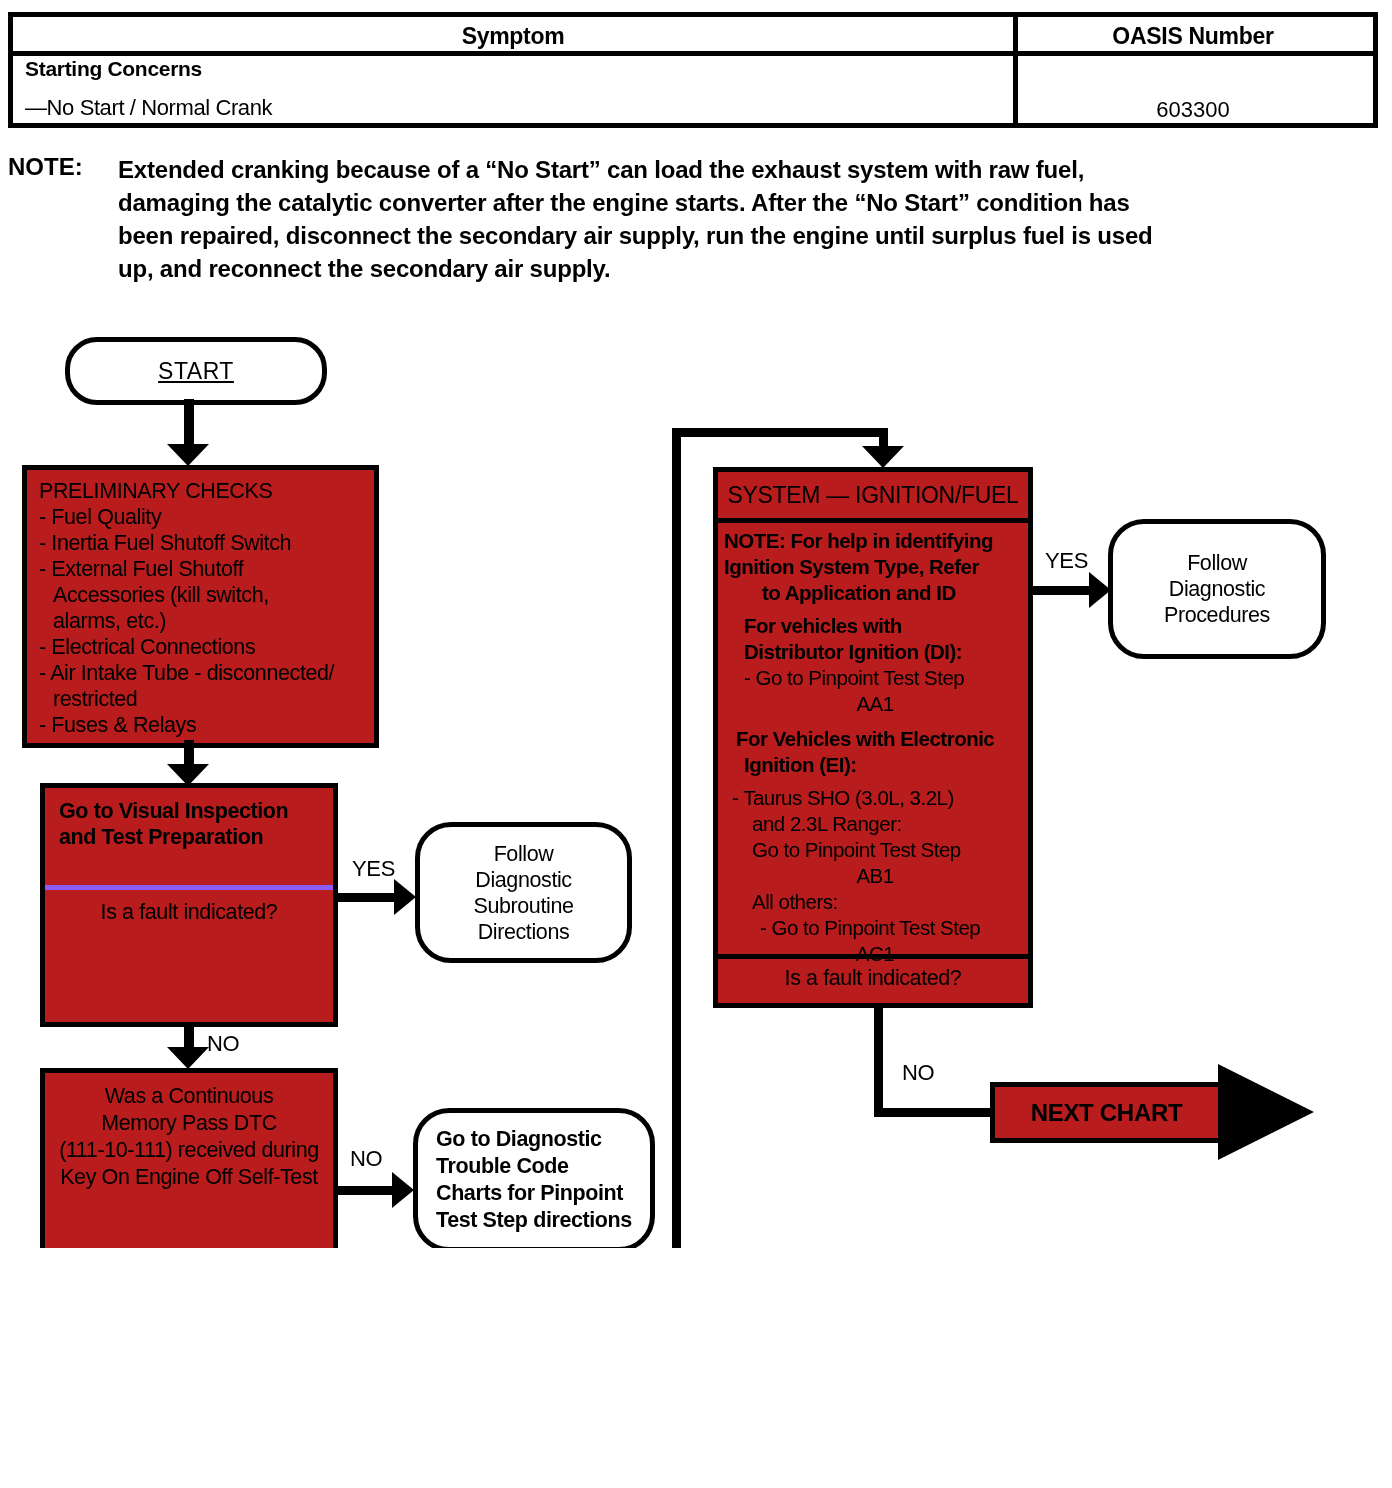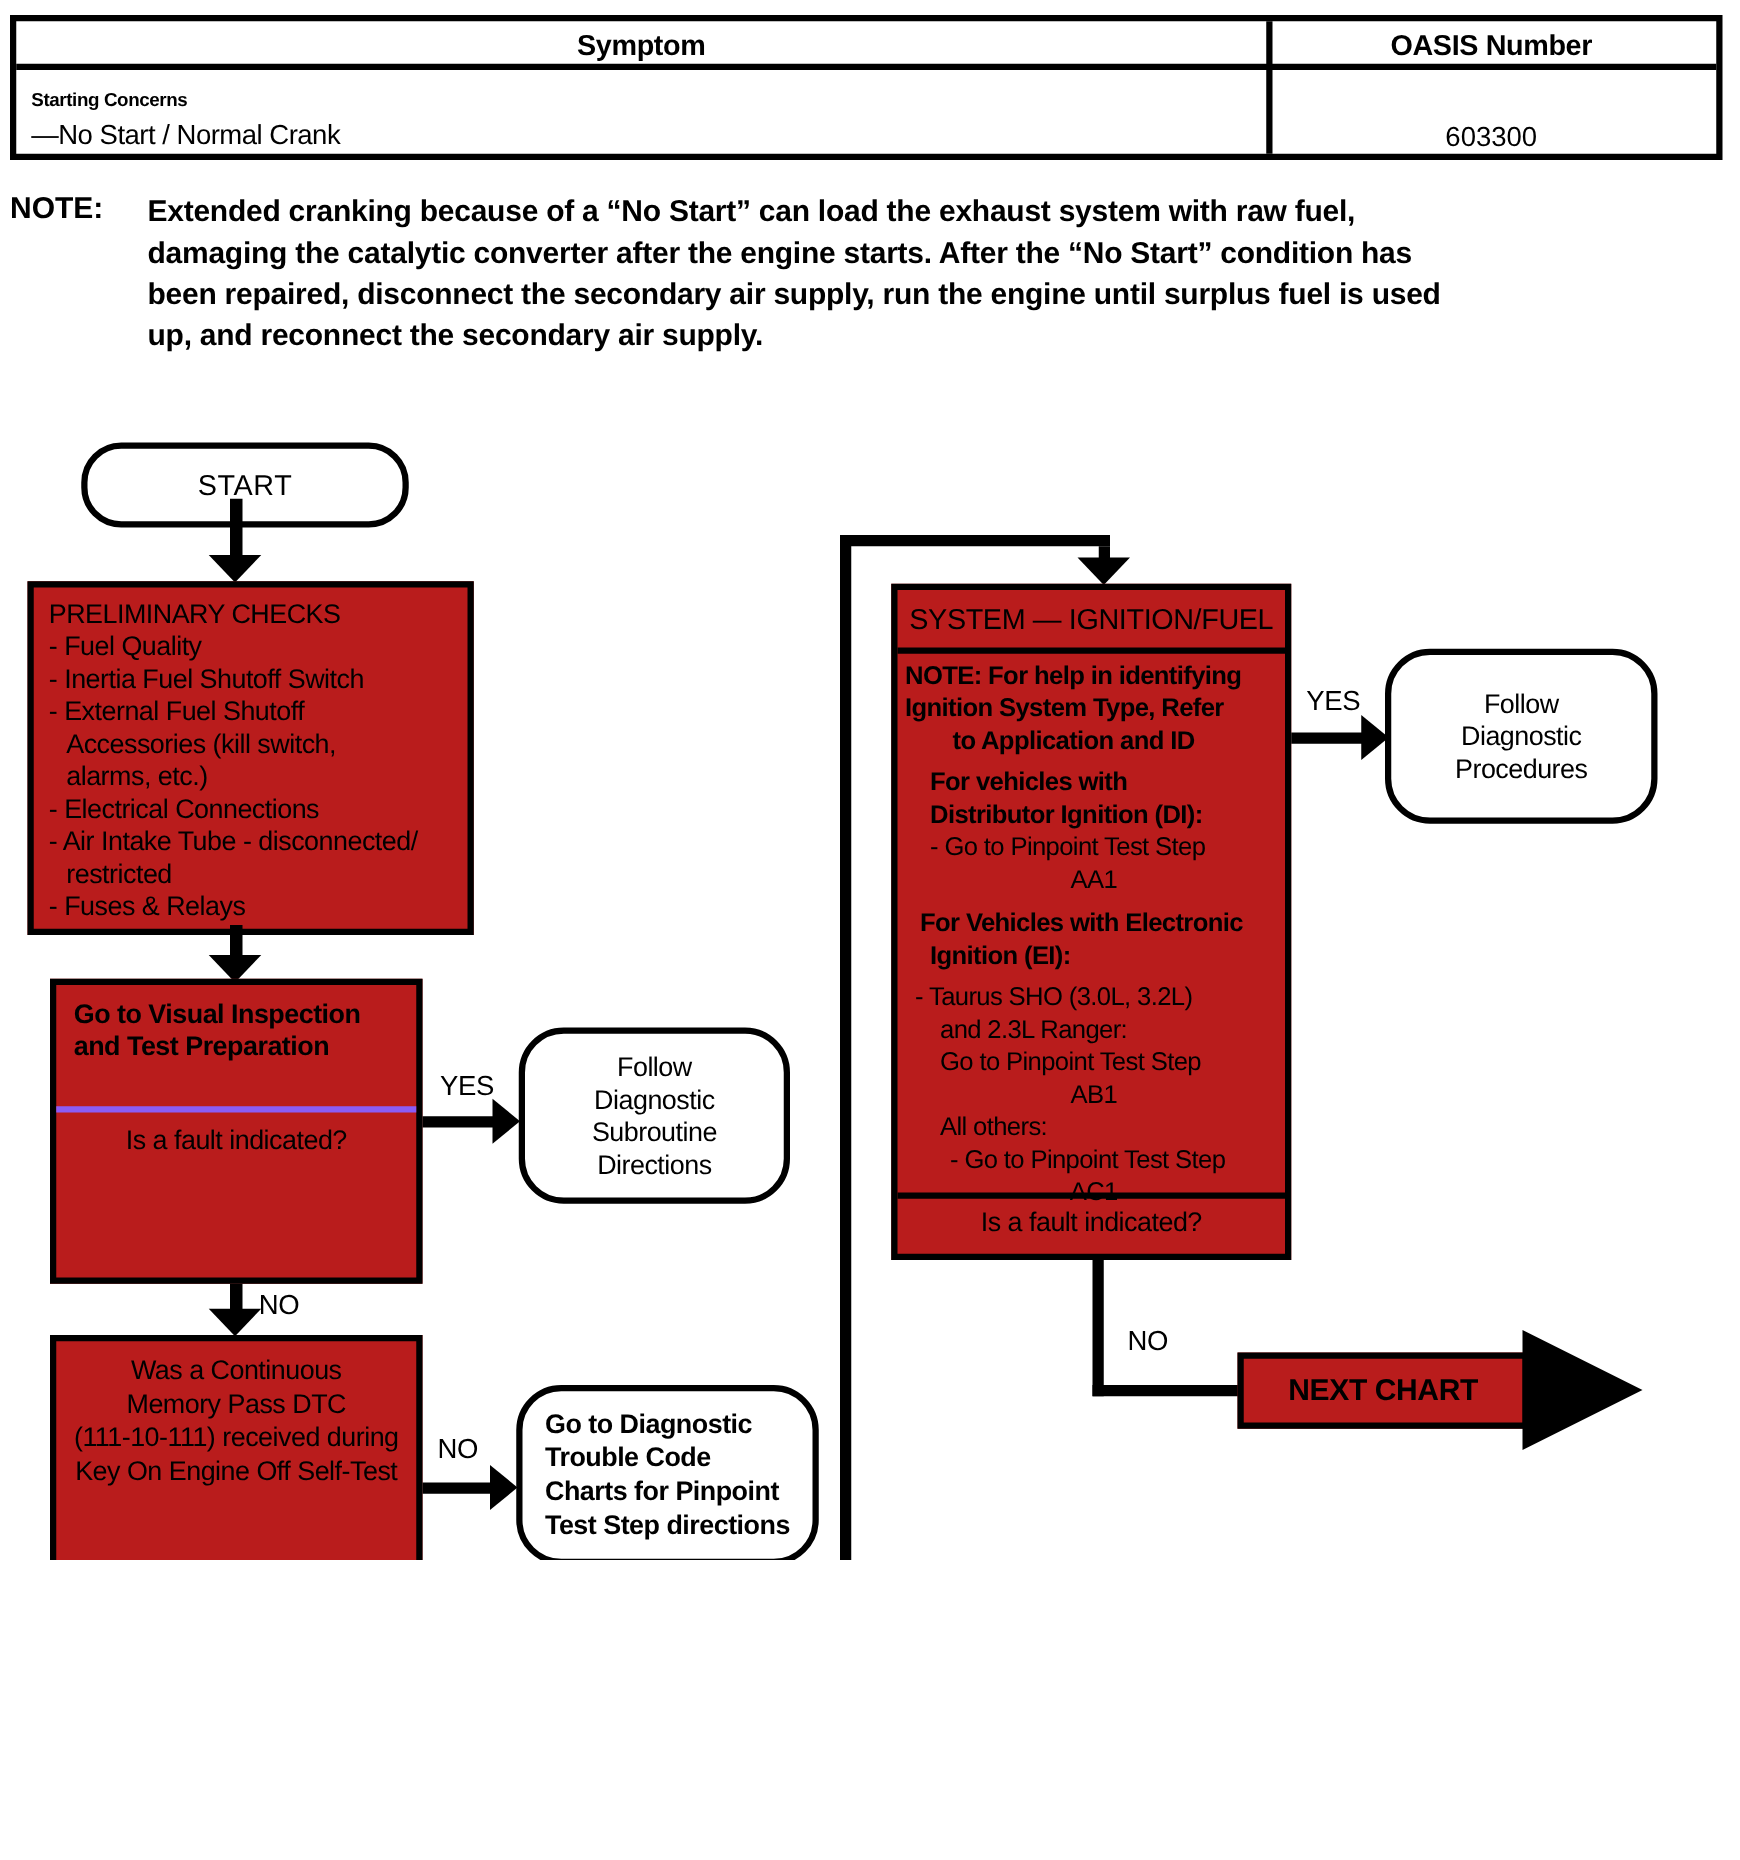--- a/index.html
+++ b/index.html
@@ -38,34 +38,34 @@
 </head>
 <body>
 
 <div id="canvas">
 
   <div class="symtable">
     <div class="coldiv"></div>
     <div class="hdrdiv"></div>
     <div class="th" style="left:0;width:1000px;">Symptom</div>
     <div class="th" style="left:1005px;width:350px;">OASIS Number</div>
-    <div class="abs nw b" style="left:12px;top:55px;font-size:15px;letter-spacing:-0.3px;">Starting Concerns</div>
+    <div class="abs nw b" style="left:12px;top:40px;font-size:21px;letter-spacing:-0.3px;">Starting Concerns</div>
     <div class="abs nw ls" style="left:12px;top:78px;font-size:22px;">—No Start / Normal Crank</div>
     <div class="abs ctr" style="left:1005px;top:80px;width:350px;font-size:22px;">603300</div>
   </div>
 
   <div class="abs nw b" style="left:8px;top:153px;font-size:24px;">NOTE:</div>
   <div class="abs b" style="left:118px;top:153px;width:1260px;font-size:24px;line-height:33px;letter-spacing:-0.2px;">
     <div>Extended cranking because of a “No Start” can load the exhaust system with raw fuel,</div>
     <div>damaging the catalytic converter after the engine starts. After the “No Start” condition has</div>
     <div>been repaired, disconnect the secondary air supply, run the engine until surplus fuel is used</div>
     <div>up, and reconnect the secondary air supply.</div>
   </div>
 
-  <div class="oval" style="left:65px;top:354px;width:252px;height:58px;border-radius:32px;">
+  <div class="oval" style="left:65px;top:337px;width:252px;height:58px;border-radius:32px;text-decoration:underline;">
     <div class="nw" style="font-size:23px;letter-spacing:0.5px;">START</div>
   </div>
   <div class="line" style="left:184px;top:399px;width:10px;height:47px;"></div>
   <div class="ah-down" style="left:167px;top:444px;"></div>
 
   <div class="box" style="left:22px;top:465px;width:335px;height:265px;padding:8px 0 0 12px;box-sizing:content-box;">
     <div class="flowtext nw">PRELIMINARY CHECKS</div>
     <div class="flowtext nw">- Fuel Quality</div>
     <div class="flowtext nw">- Inertia Fuel Shutoff Switch</div>
     <div class="flowtext nw">- External Fuel Shutoff</div>

